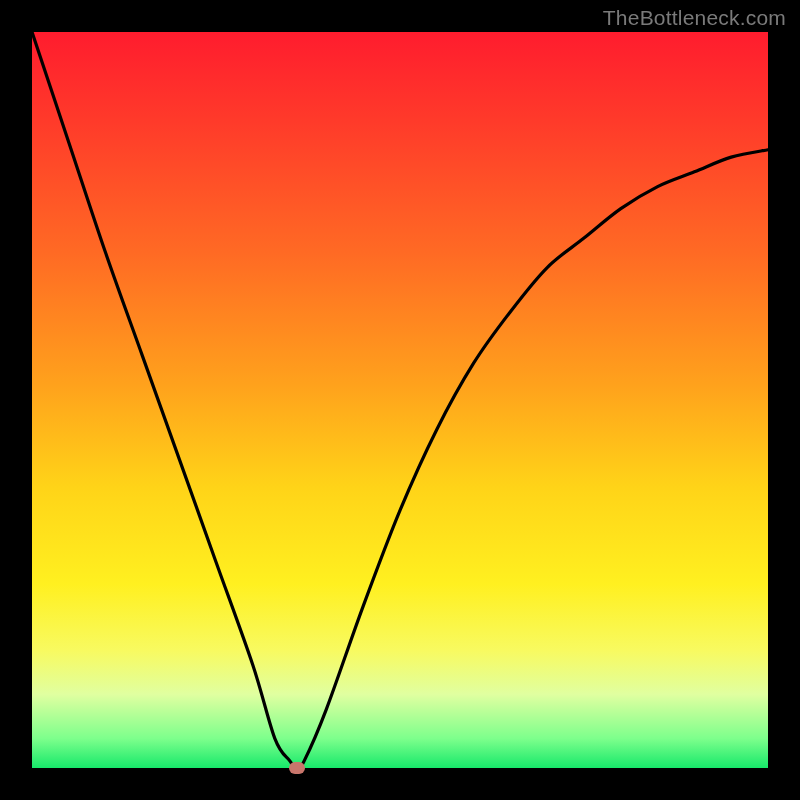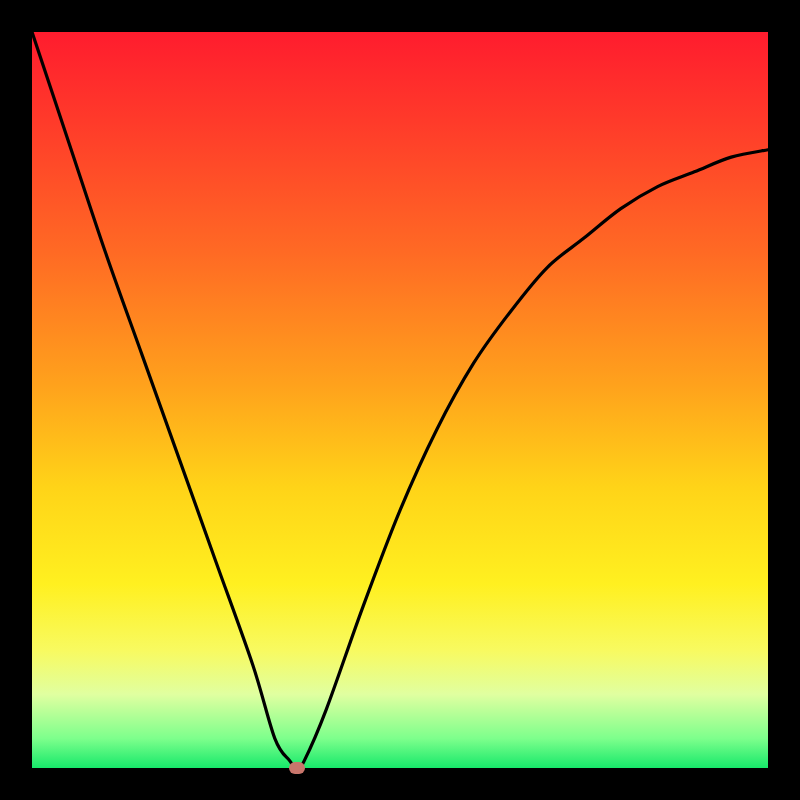--- a/index.html
+++ b/index.html
@@ -65,20 +65,21 @@
     border-radius: 6px;
     background: #c9766c;
     transform: translate(-50%, -50%);
   }
 </style>
 </head>
 <body>
 
 <div class="frame">
 
+  <div class="watermark">TheBottleneck.com</div>
 
   <div class="plot-area">
 
     <svg class="curve" viewBox="0 0 736 736" preserveAspectRatio="none">
       <path id="bottleneck-path" fill="none" stroke="#000" stroke-width="3.2" stroke-linecap="round" stroke-linejoin="round" d="M 0,0 C 6.133333333333334,18.399999999999995 24.53333333333334,73.59999999999997 36.800000000000004,110.39999999999998 C 49.06666666666667,147.2 61.33333333333334,185.22666666666674 73.60000000000001,220.80000000000007 C 85.86666666666667,256.3733333333334 98.13333333333333,289.49333333333334 110.39999999999999,323.84 C 122.66666666666666,358.1866666666666 134.93333333333334,392.5333333333333 147.20000000000002,426.88 C 159.4666666666667,461.2266666666667 171.73333333333335,495.57333333333327 184,529.92 C 196.26666666666665,564.2666666666667 210.98666666666665,603.52 220.79999999999998,632.96 C 230.61333333333332,662.4000000000001 236.7466666666667,690.6133333333332 242.88000000000002,706.56 C 249.01333333333335,722.5066666666667 253.91999999999996,723.7333333333333 257.59999999999997,728.64 C 261.28,733.5466666666666 262.50666666666666,736 264.96,736 C 267.4133333333333,736 267.4133333333333,738.4533333333334 272.32,728.64 C 277.2266666666667,718.8266666666666 284.5866666666667,702.88 294.40000000000003,677.12 C 304.21333333333337,651.36 318.93333333333334,607.2 331.2,574.08 C 343.46666666666664,540.96 355.73333333333335,507.84000000000003 368,478.40000000000003 C 380.26666666666665,448.96000000000004 392.53333333333336,421.97333333333336 404.8,397.44 C 417.06666666666666,372.90666666666664 429.3333333333333,350.82666666666665 441.59999999999997,331.2 C 453.8666666666666,311.5733333333333 466.1333333333334,295.62666666666667 478.40000000000003,279.68 C 490.6666666666667,263.73333333333335 502.9333333333333,247.78666666666663 515.1999999999999,235.51999999999998 C 527.4666666666666,223.25333333333333 539.7333333333333,215.89333333333337 552,206.08000000000004 C 564.2666666666667,196.2666666666667 576.5333333333334,185.22666666666666 588.8000000000001,176.64 C 601.0666666666667,168.0533333333333 613.3333333333334,160.6933333333333 625.6,154.55999999999995 C 637.8666666666667,148.4266666666666 650.1333333333333,144.74666666666658 662.4,139.83999999999992 C 674.6666666666666,134.93333333333325 686.9333333333333,128.79999999999998 699.1999999999999,125.12 C 711.4666666666666,121.44000000000001 729.8666666666667,118.98666666666666 736,117.75999999999999"></path>
     </svg>
 
     <div id="min-marker" class="marker" style="left: 264.96px; top: 736px; background: rgb(201, 118, 108);"></div>
 
   </div>

